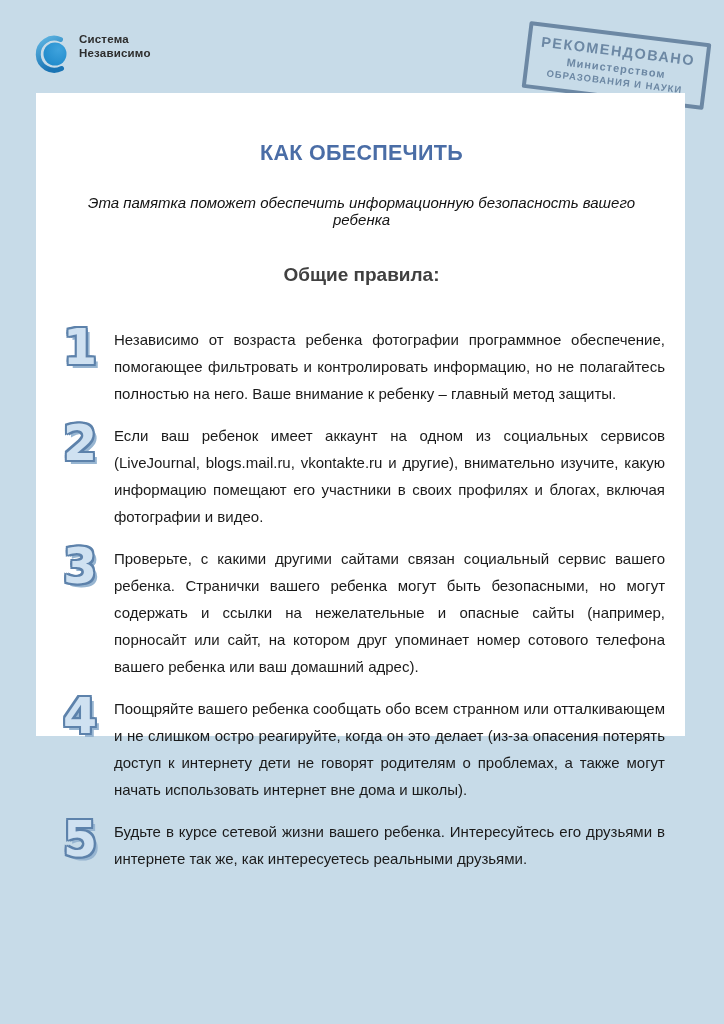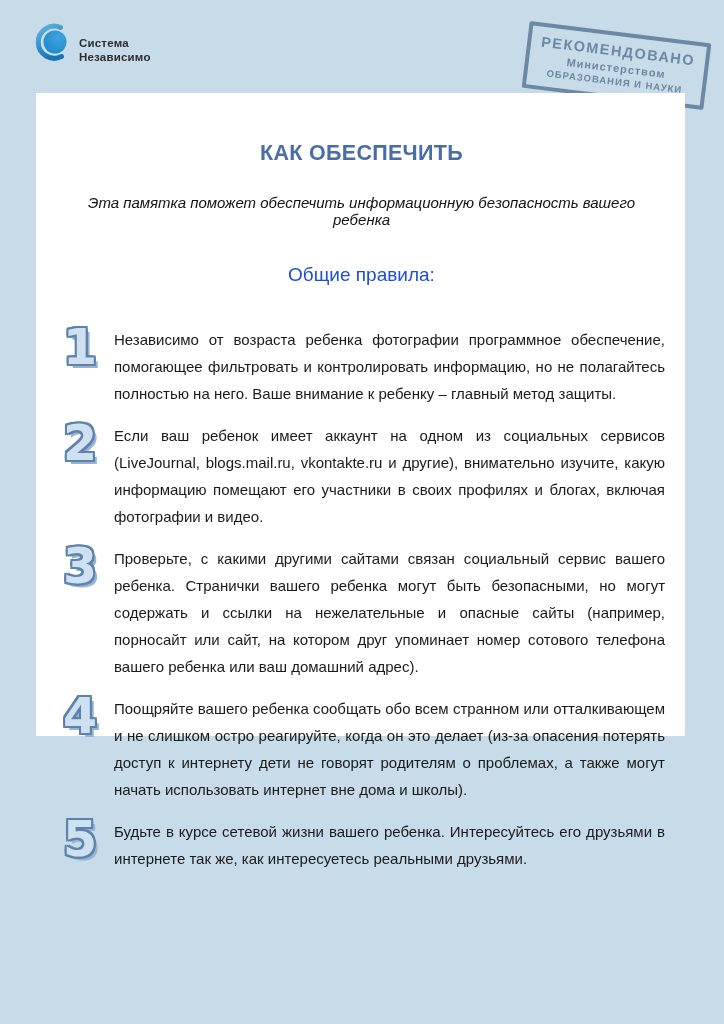--- a/index.html
+++ b/index.html
@@ -6,22 +6,22 @@
   body {
     width: 724px; height: 1024px;
     background: #c7dbe8;
     font-family: "Liberation Sans", sans-serif;
     position: relative;
     overflow: hidden;
   }
 
   
   .logo {
-    position: absolute; left: 33px; top: 20px;
-    display: flex; align-items: flex-end; gap: 8px;
+    position: absolute; left: 33px; top: 32px;
+    display: flex; align-items: flex-start; gap: 8px;
   }
   .logo-text {
     font-weight: bold; font-size: 11.5px; line-height: 14px;
     color: #2d2d2d; letter-spacing: 0.2px;
   }
 
   .stamp {
     position: absolute; top: 32px; right: 16px;
     transform: rotate(7deg);
     border: 4px solid #66829f;
@@ -55,22 +55,22 @@
   }
   .subtitle {
     text-align: center;
     font-style: italic;
     font-size: 15px;
     color: #121212;
     margin-top: 27px;
   }
   .section-heading {
     text-align: center;
-    color: #1d4ed8;
-    font-weight: normal;
+    color: #404040;
+    font-weight: bold;
     font-size: 19px;
     margin-top: 36px;
   }
 
   .rules { margin-top: 40px; }
   .rule { display: flex; margin-bottom: 15px; }
   .rule-number {
     flex: none;
     width: 44px;
     margin-right: 12px;

